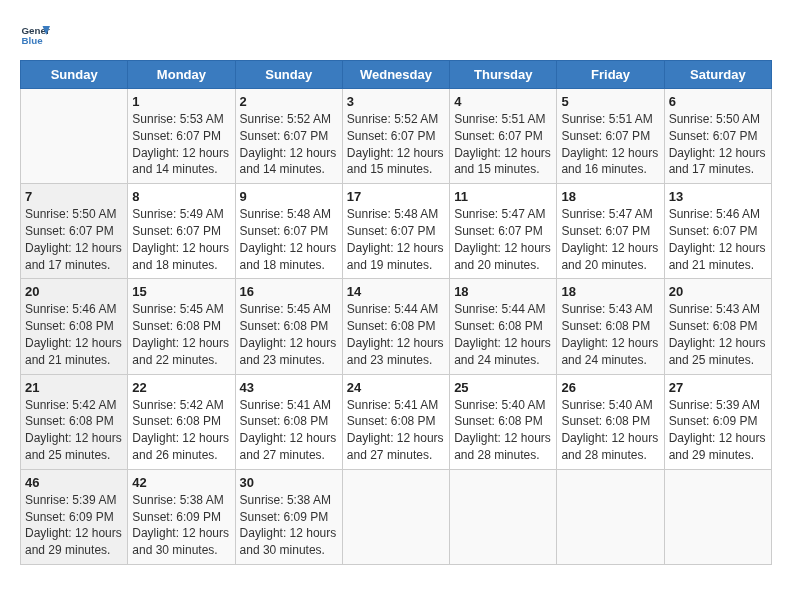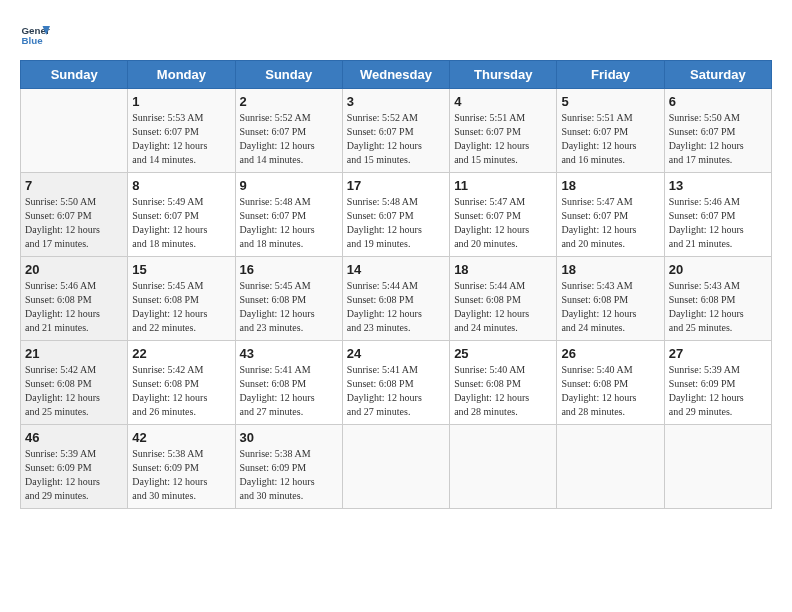--- a/index.html
+++ b/index.html
@@ -67,24 +67,23 @@
       background: #f0f0f0;
     }
     .day-num {
       font-weight: bold;
       font-size: 13px;
       color: #222;
       display: block;
       margin-bottom: 2px;
     }
     .day-info {
-      font-size: 10px;
+      font-size: 12px;
       color: #333;
       line-height: 1.4;
-      font-family: Liberation Serif, serif;
     }
     .empty-cell {
       background: #f9f9f9 !important;
     }
   </style>
 </head>
 <body>
 
 <div class="header">
   <div class="logo">

